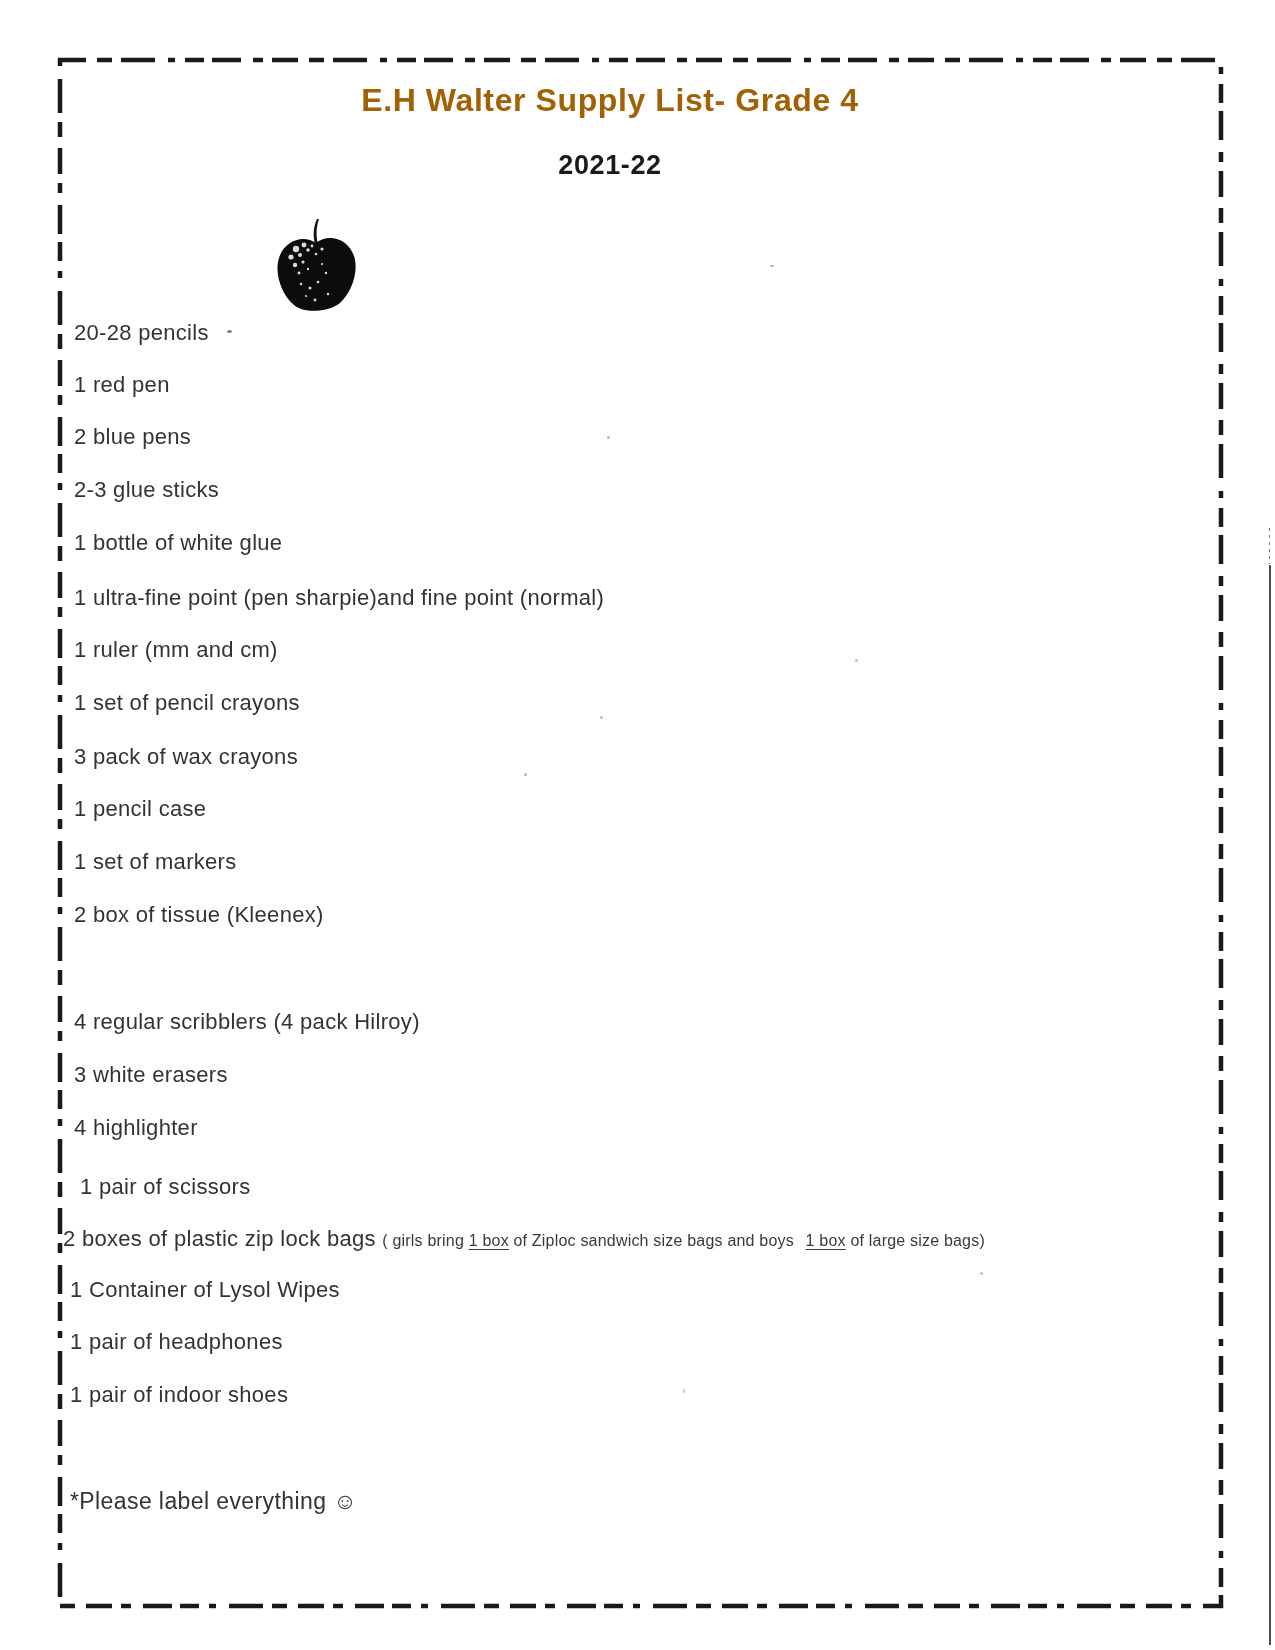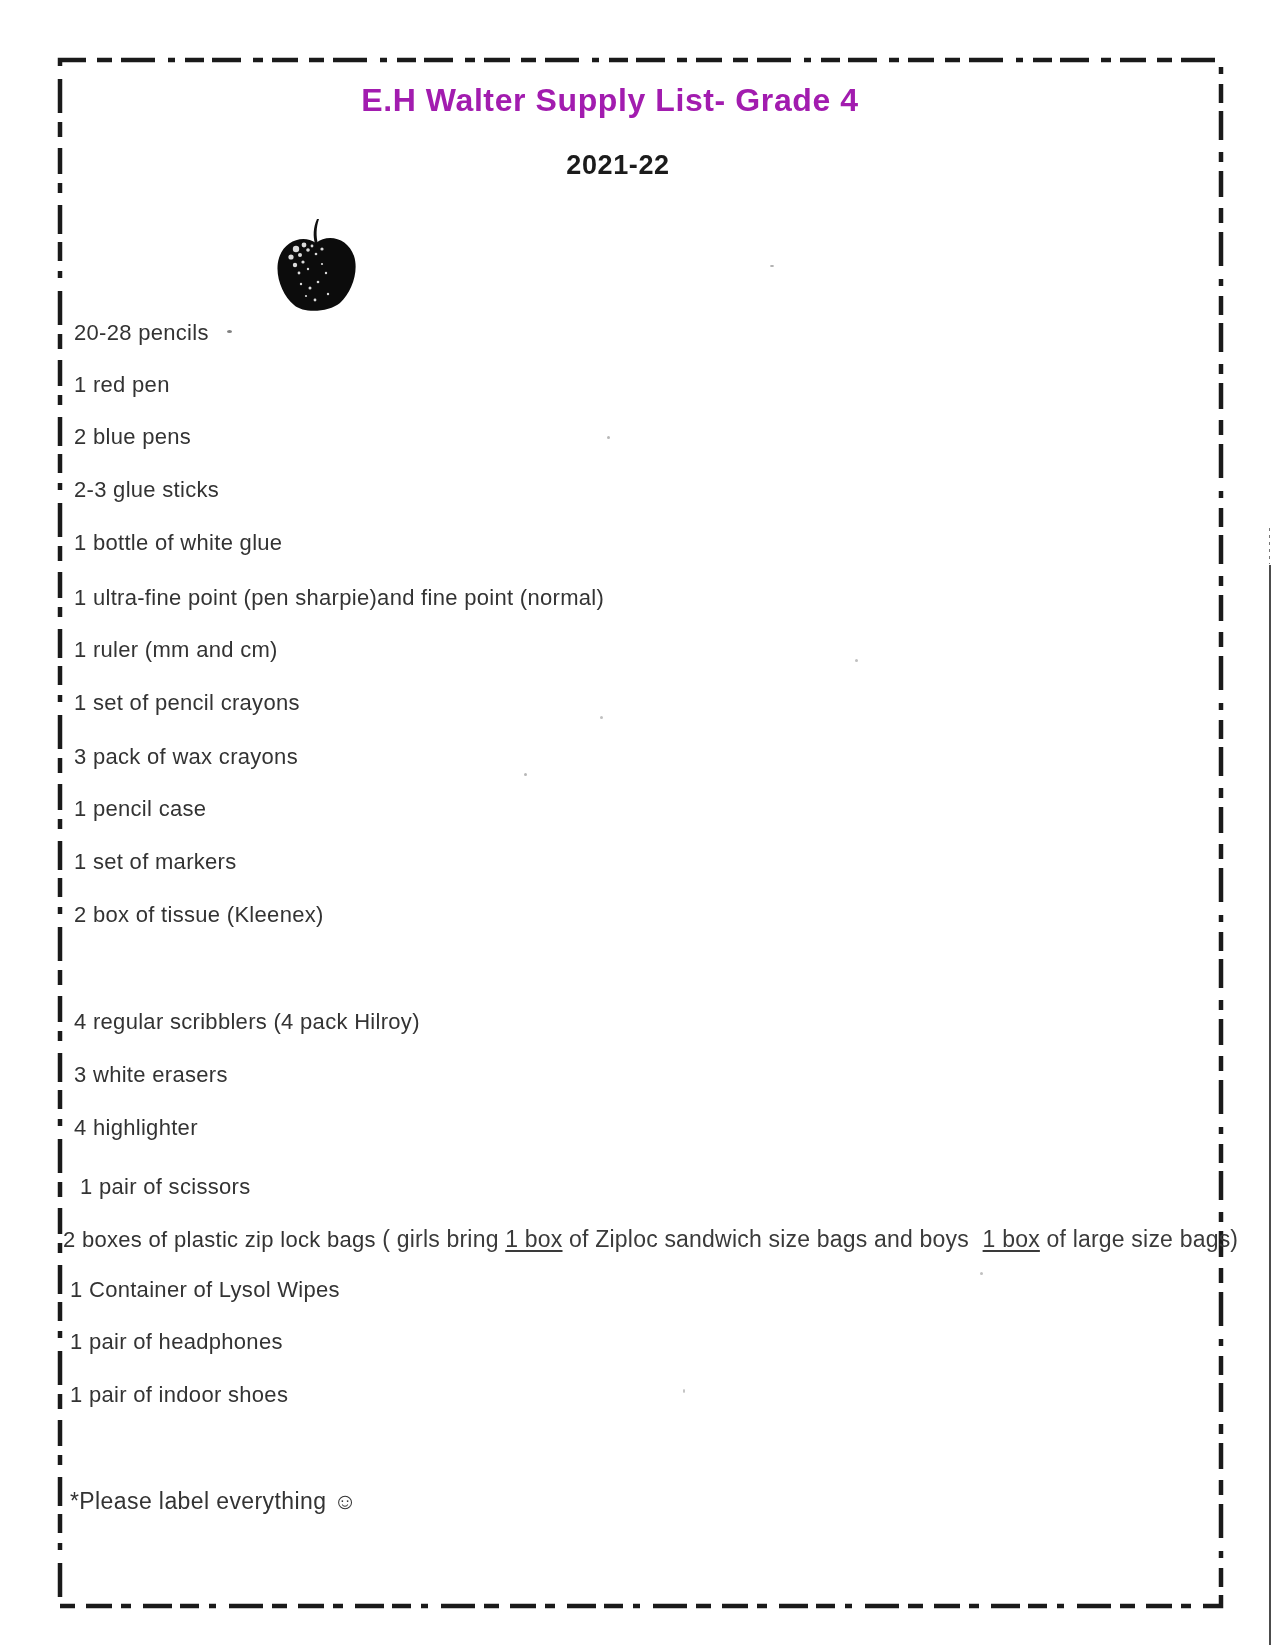--- a/index.html
+++ b/index.html
@@ -22,51 +22,50 @@
   }
   .doc-title {
     position: absolute;
     top: 82px;
     left: 0;
     width: 1220px;
     text-align: center;
     font-size: 32px;
     font-weight: 700;
     letter-spacing: 0.6px;
-    color: #a21caf;
+    color: #a16207;
   }
   .doc-year {
     position: absolute;
     top: 150px;
     left: 0;
     width: 1220px;
     text-align: center;
     font-size: 27px;
     font-weight: 700;
     letter-spacing: 0.6px;
     color: #1b1b1b;
-    margin-left: 8px;
   }
   .apple {
     position: absolute;
     left: 270px;
     top: 216px;
     width: 90px;
     height: 106px;
   }
   .item {
     position: absolute;
     left: 74px;
     font-size: 22px;
     letter-spacing: 0.3px;
     color: #333333;
     white-space: nowrap;
   }
   .item .small-note {
-    font-size: 23px;
+    font-size: 16px;
     letter-spacing: 0.2px;
     color: #3a3a3a;
   }
   .item .small-note .ubox {
     text-decoration: underline;
     text-underline-offset: 3px;
   }
   .item .small-note .gap2 { margin-left: 7px; }
   .footer-note {
     position: absolute;

